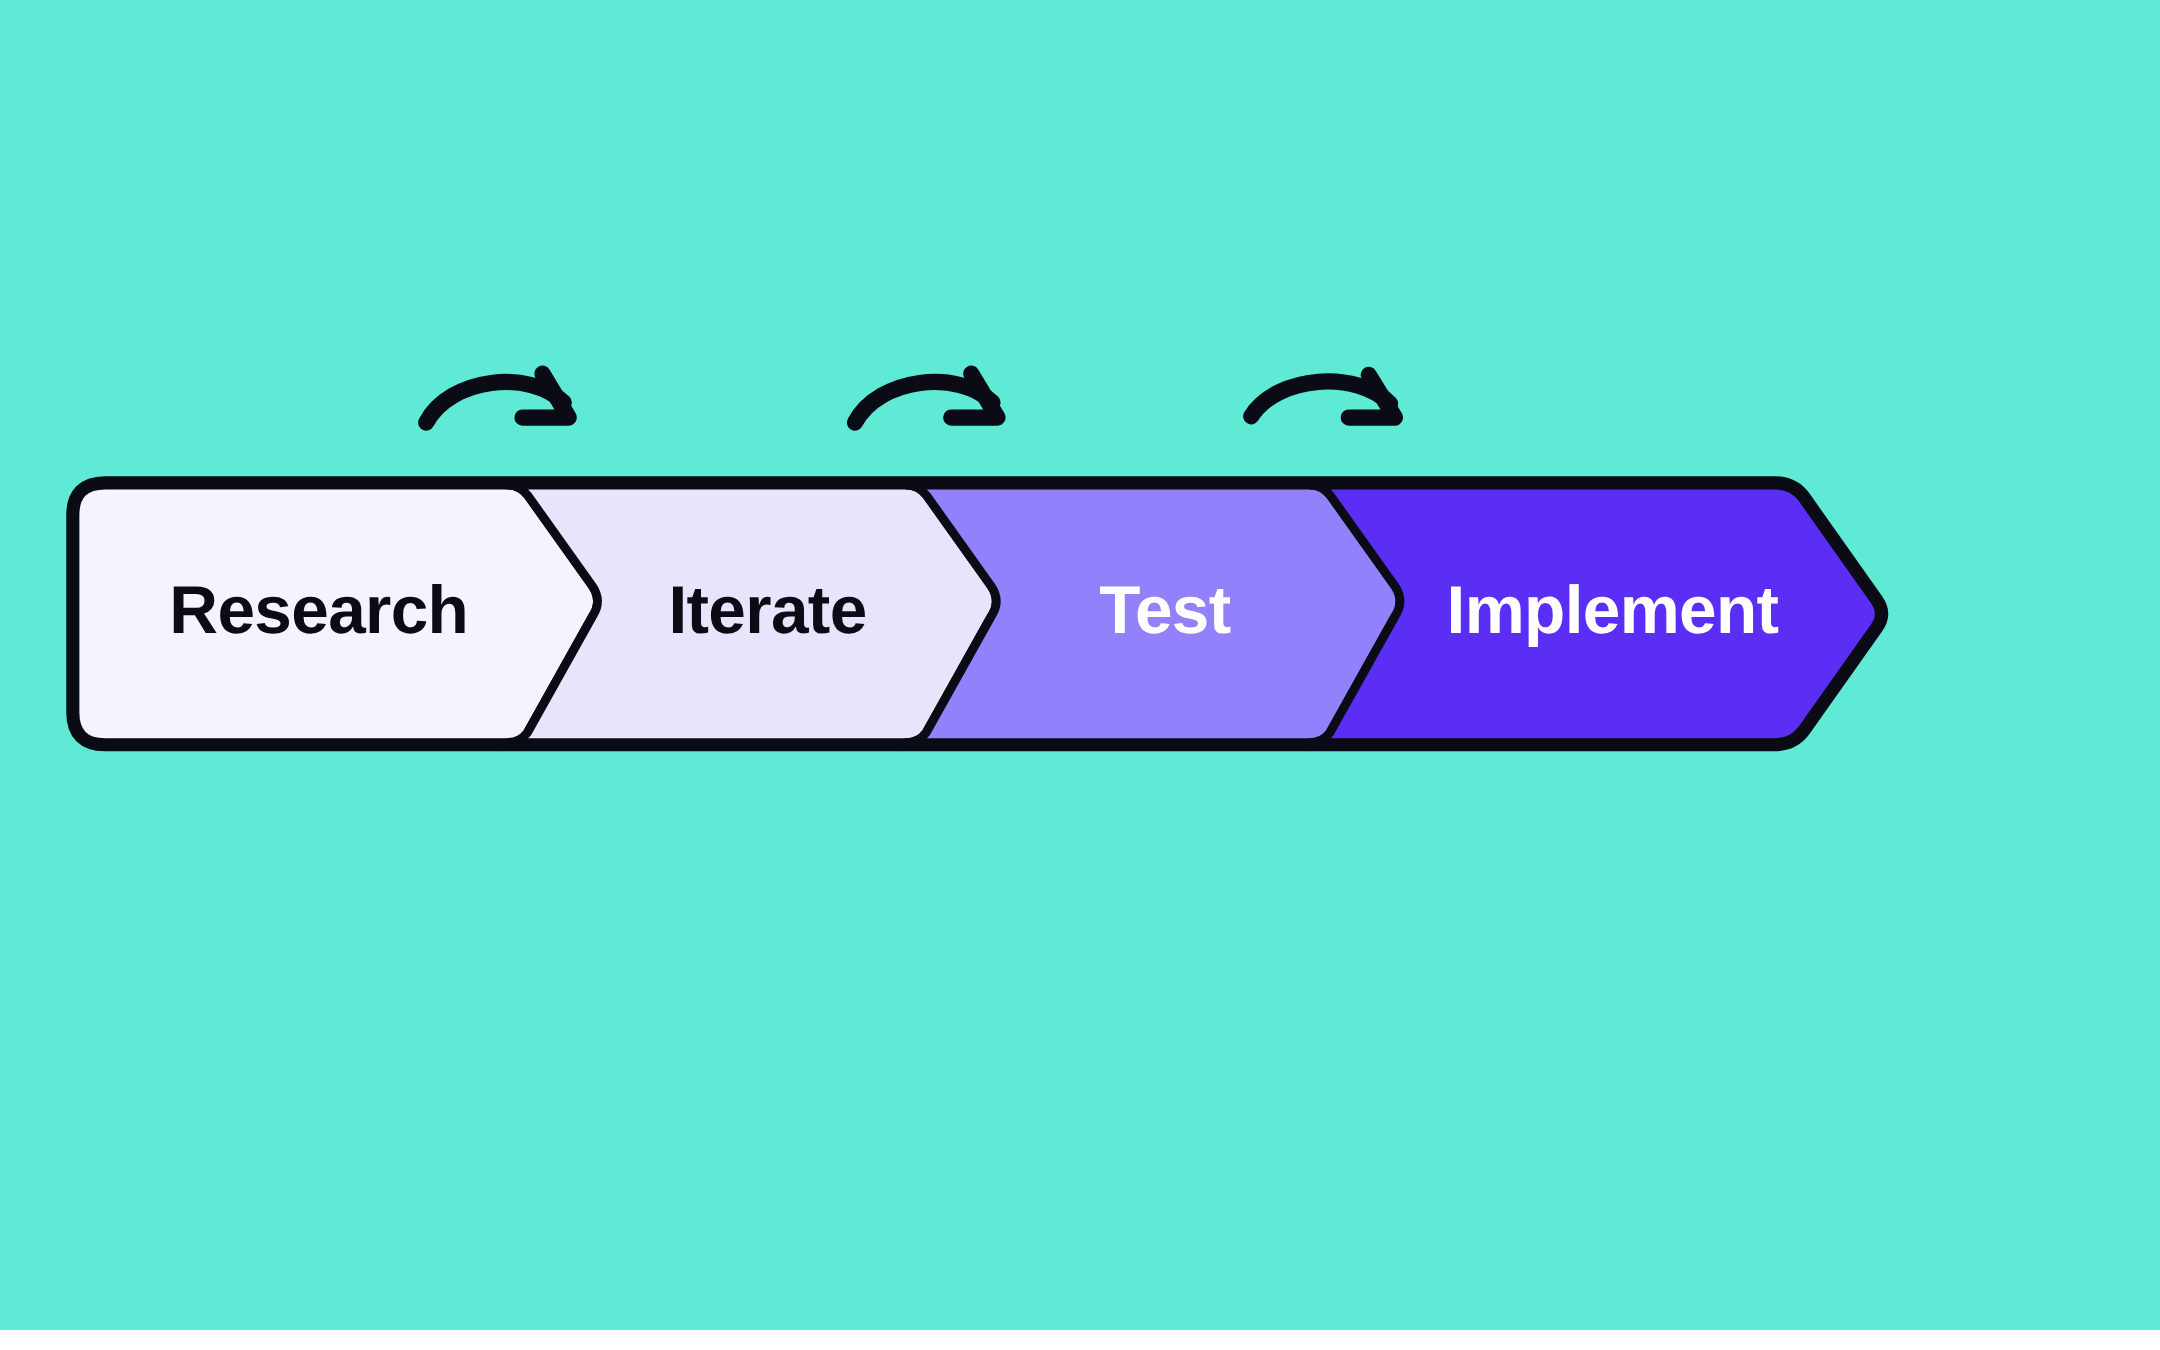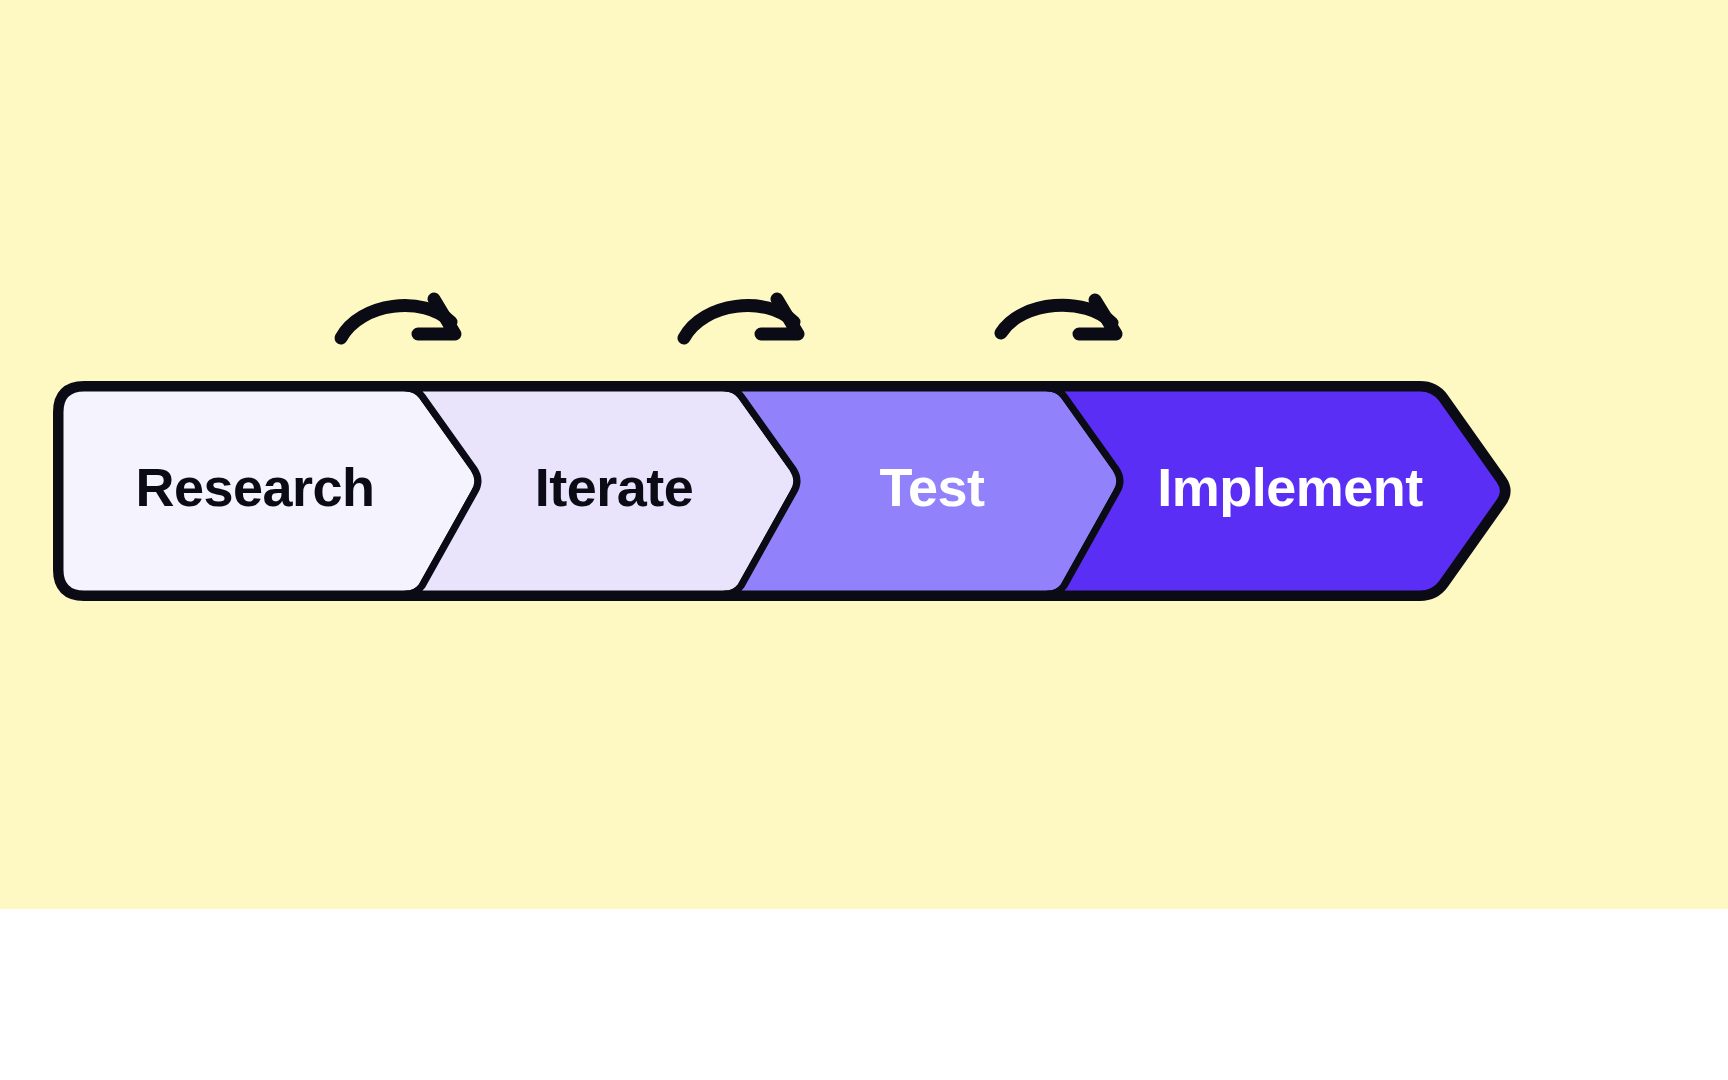--- a/index.html
+++ b/index.html
@@ -9,22 +9,22 @@
   }
   body {
     width: 1728px;
     height: 1080px;
     overflow: hidden;
     font-family: "Liberation Sans", sans-serif;
   }
   #canvas {
     position: relative;
     width: 1728px;
-    height: 909px;
-    background: #fef9c3;
+    height: 1064px;
+    background: #5eead4;
   }
   #flow-svg {
     position: absolute;
     left: 0;
     top: 0;
     width: 1728px;
     height: 1080px;
     display: block;
   }
   .stage-label {

